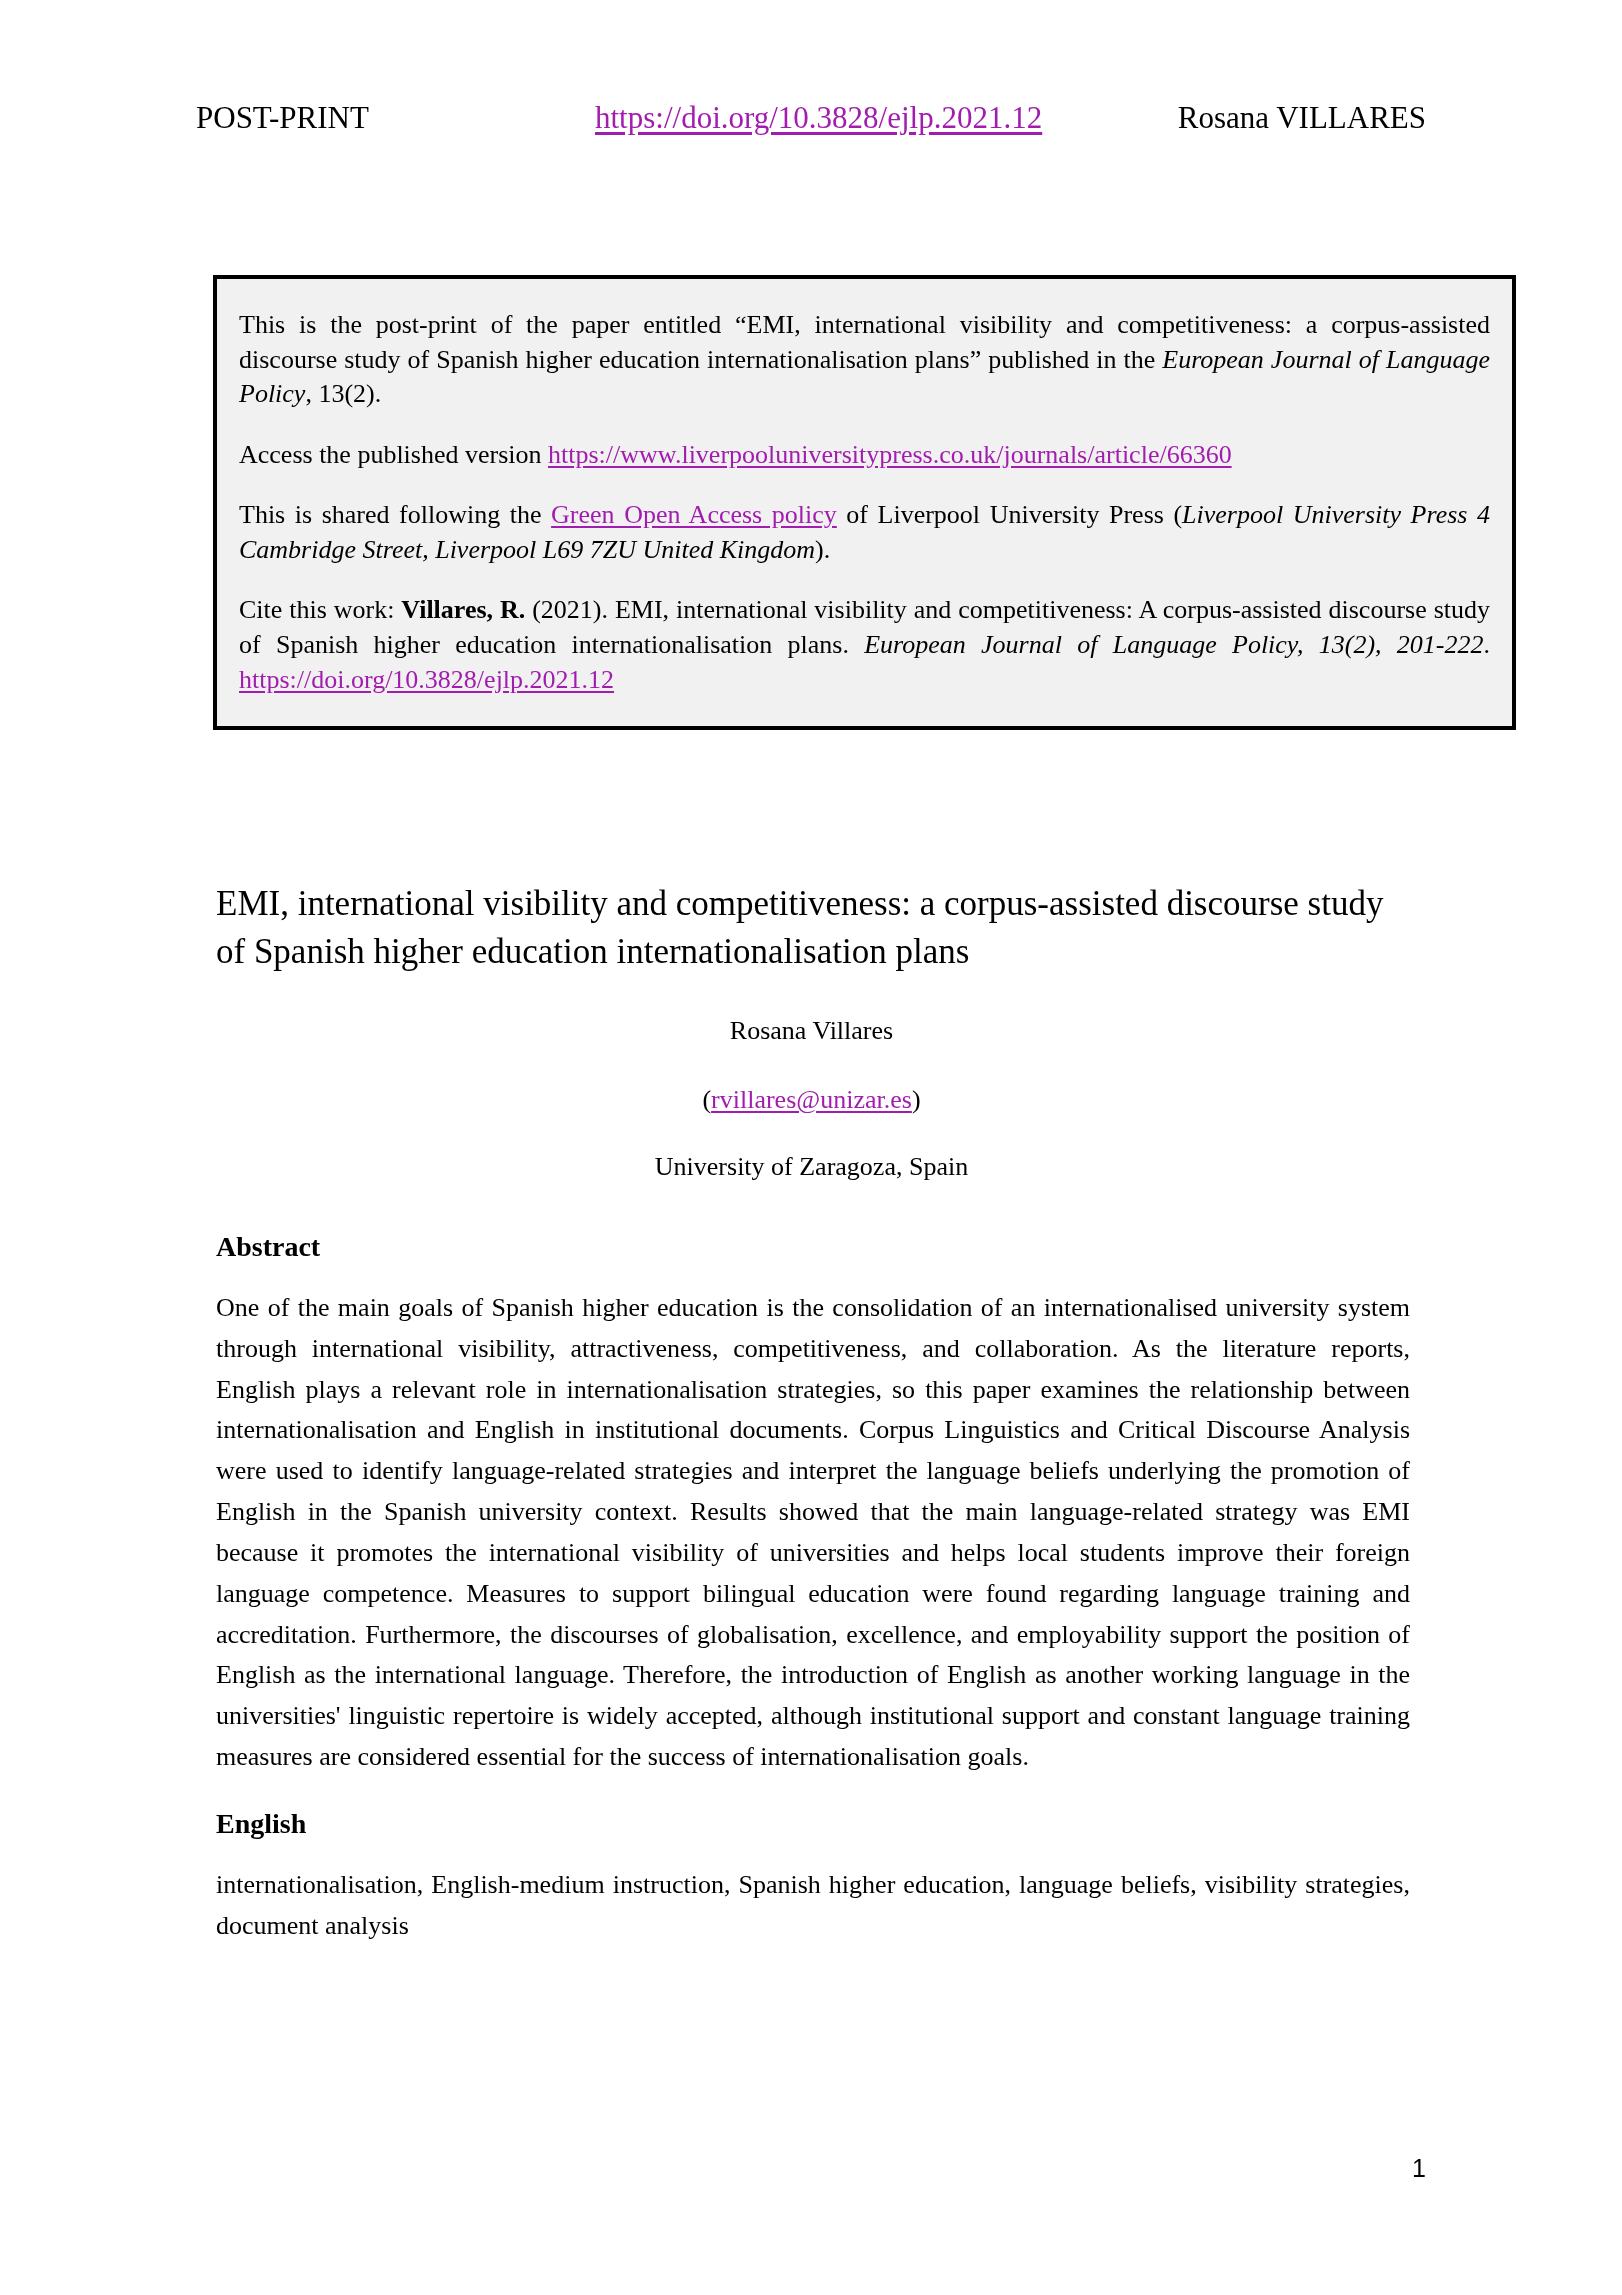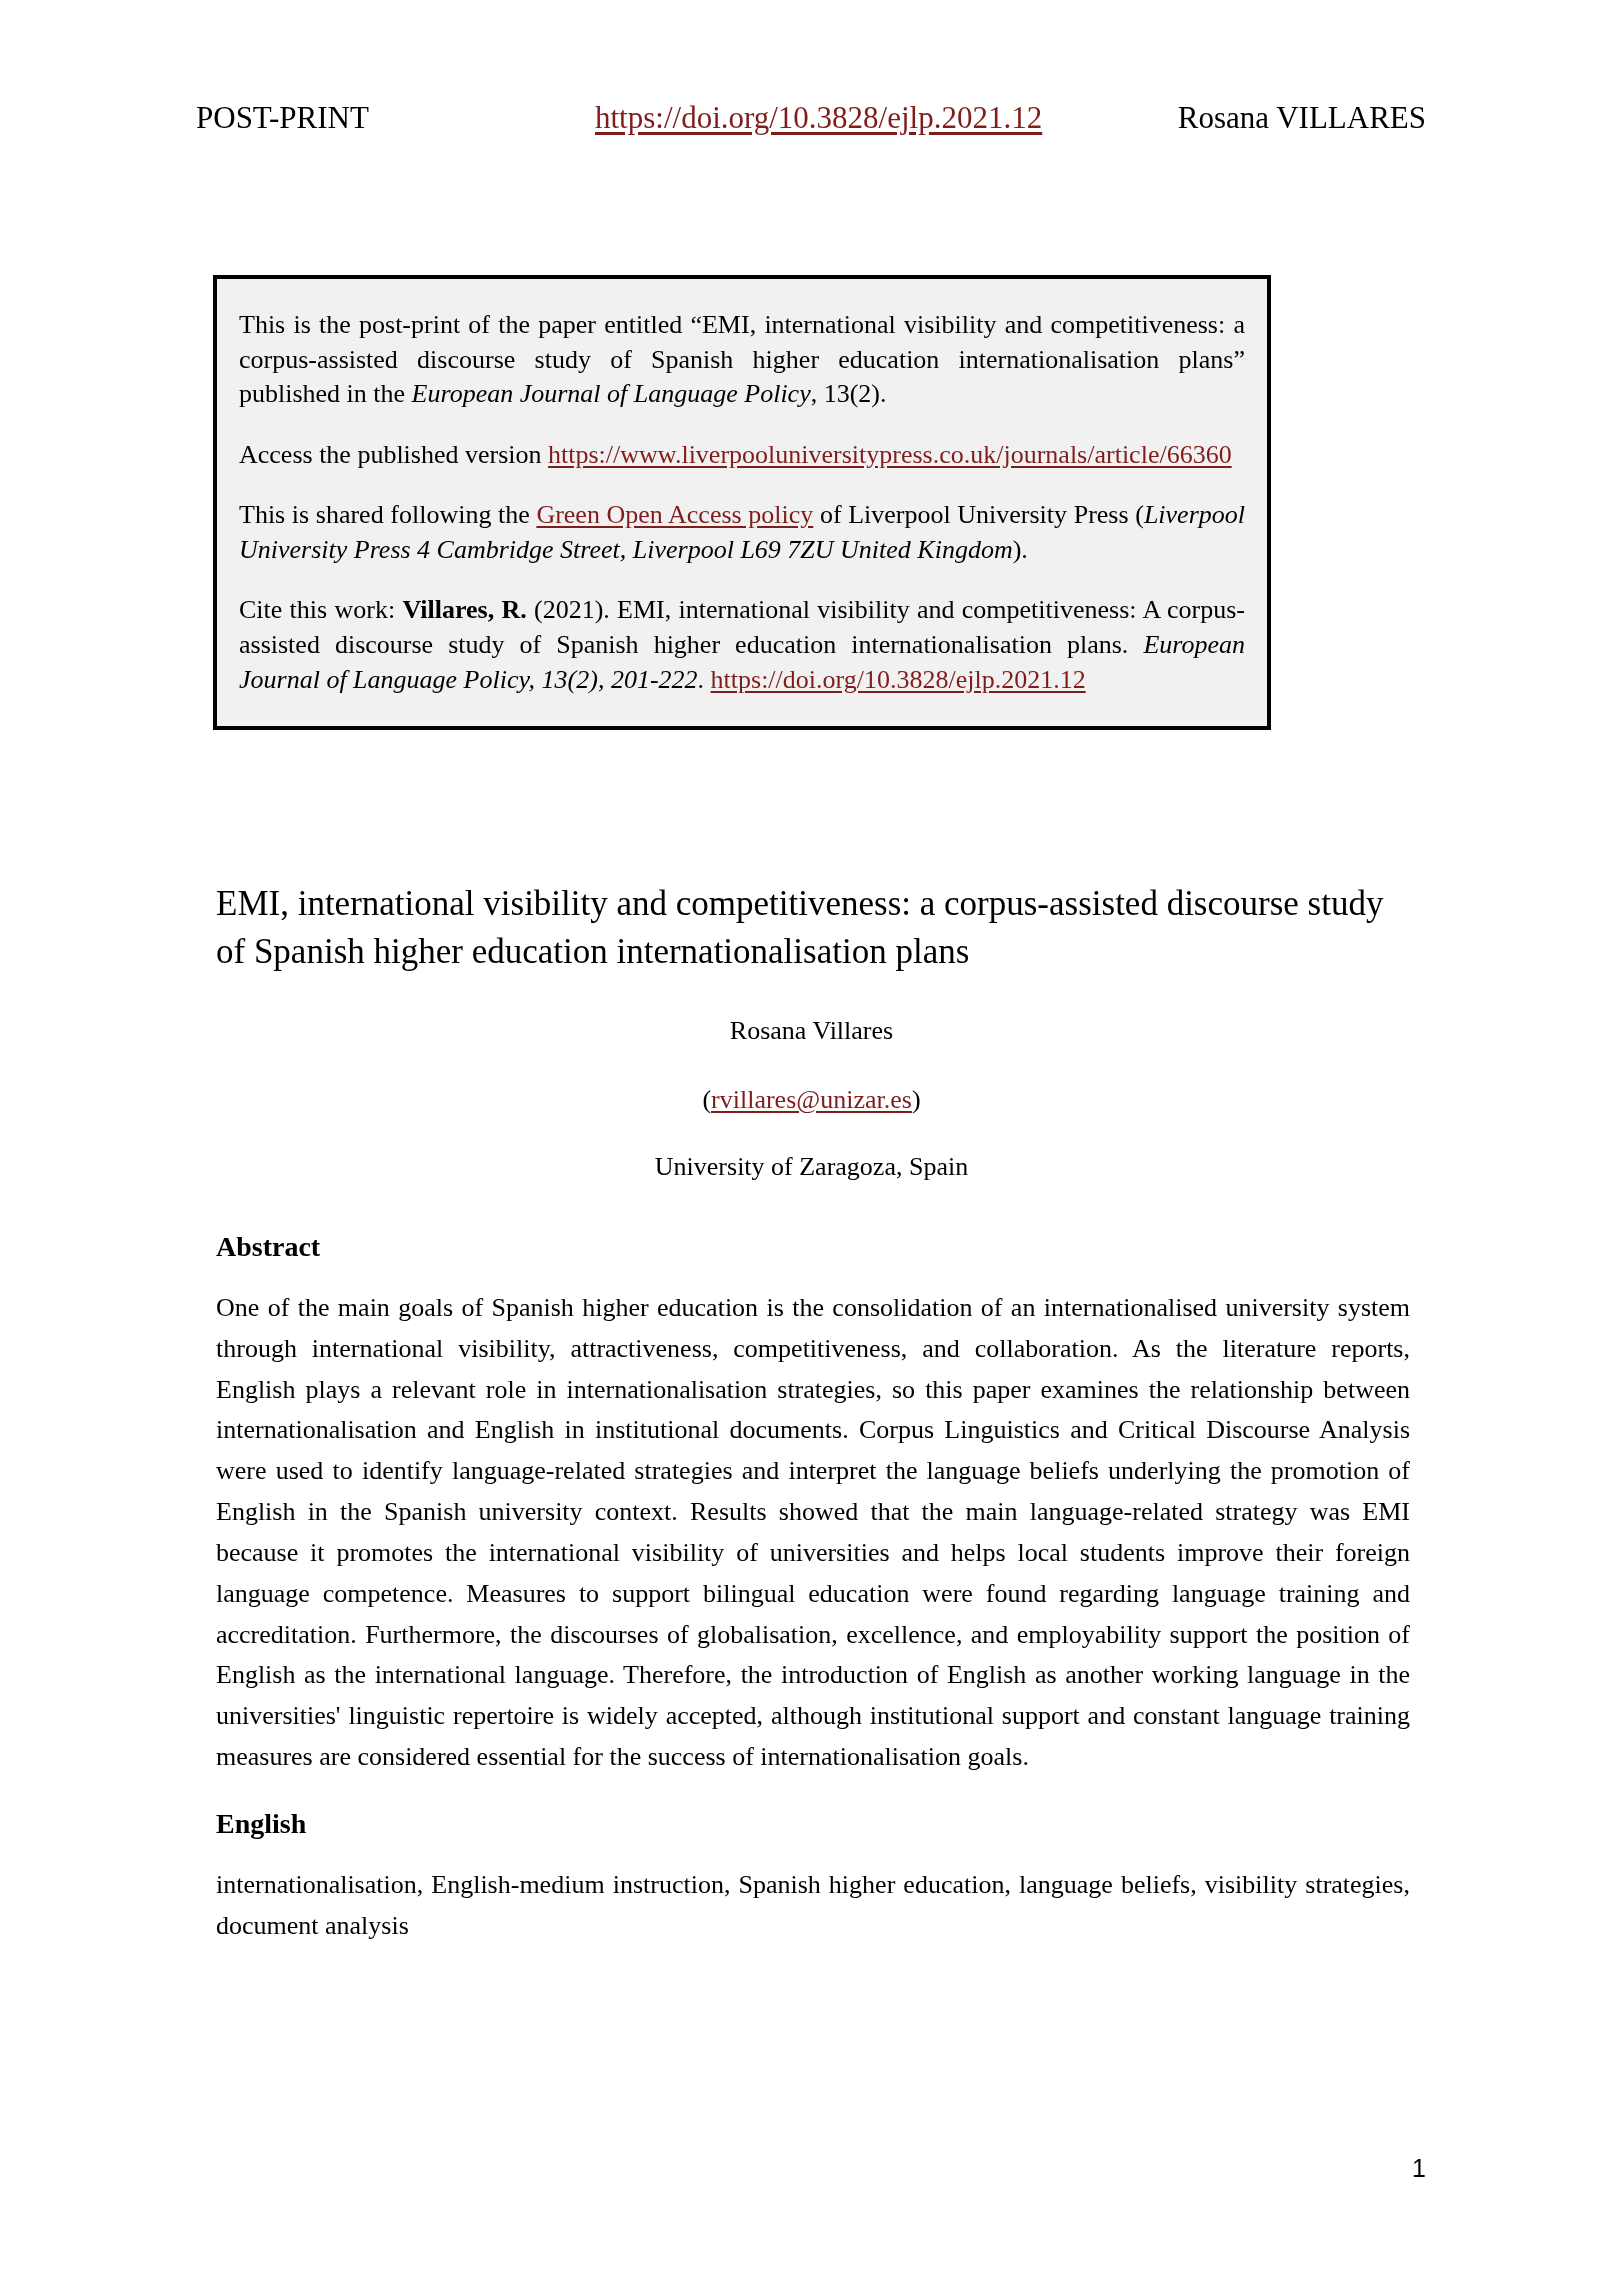--- a/index.html
+++ b/index.html
@@ -41,31 +41,31 @@
     left: 399px;
     top: 0;
   }
   .running-header .rh-right {
     position: absolute;
     right: 0;
     top: 0;
   }
 
   a.doclink, .doclink {
-    color: #7f1d1d;
+    color: #a21caf;
     text-decoration: underline;
     text-underline-offset: 0.13em;
   }
 
   
   .notice-box {
     position: absolute;
     left: 213px;
     top: 275px;
-    width: 1058px;
+    width: 1303px;
     box-sizing: border-box;
     border: 4.6px solid #000000;
     background: #f1f1f1;
     padding: 29px 22px 26px 22px;
   }
   .notice-box p {
     margin: 0 0 26px 0;
     font-size: 26px;
     line-height: 1.33;
     text-align: justify;

